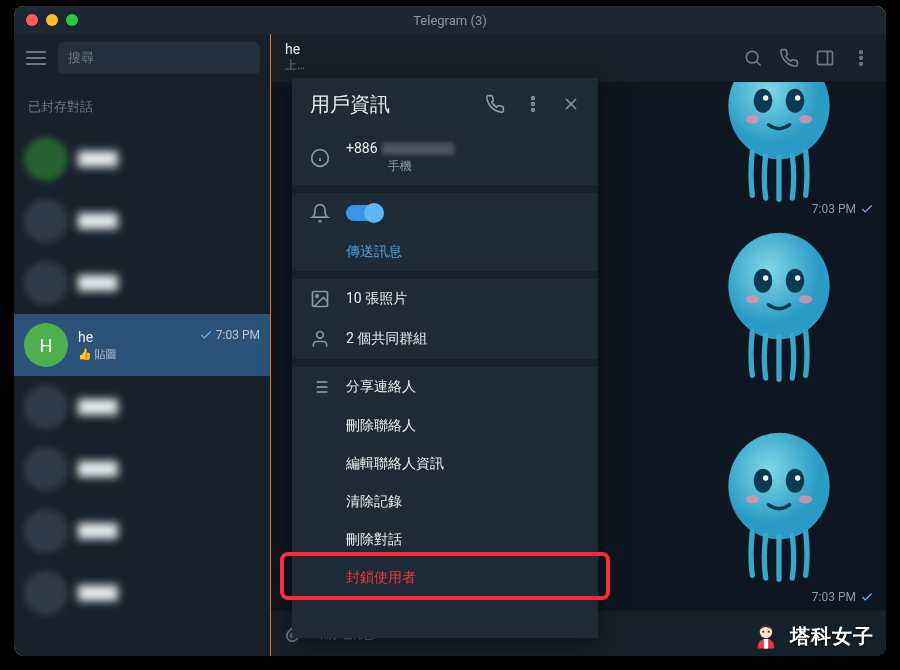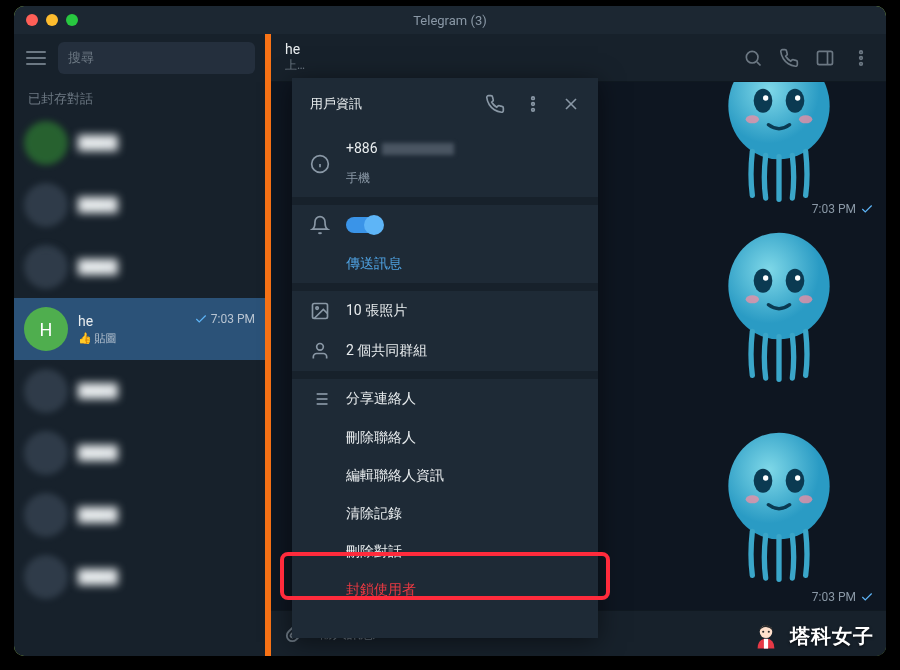--- a/index.html
+++ b/index.html
@@ -7,21 +7,21 @@
 
 .window { position: absolute; left: 14px; top: 6px; width: 872px; height: 650px; background: #bef264; border-radius: 10px; overflow: hidden; display: flex; flex-direction: column; box-shadow: 0 8px 30px rgba(0,0,0,.6); }
 
 .titlebar { height: 28px; background: #1c2732; display: flex; align-items: center; position: relative; }
 .traffic { display: flex; gap: 8px; padding-left: 12px; }
 .tlight { width: 12px; height: 12px; border-radius: 50%; }
 .tl-r { background: #ff5f57; } .tl-y { background: #febc2e; } .tl-g { background: #28c840; }
 .titlebar .title { position: absolute; left: 0; right: 0; text-align: center; color: #8a98a6; font-size: 13px; pointer-events: none; }
 
 .app { flex: 1; display: flex; min-height: 0; }
-.sidebar { width: 257px; background: #17212b; display: flex; flex-direction: column; border-right: 6px solid #f97316; }
+.sidebar { width: 257px; background: #17212b; display: flex; flex-direction: column; border-right: 1px solid #f97316; gap: 8px; }
 .sb-top { height: 48px; display: flex; align-items: center; padding: 0 10px; gap: 10px; }
 .hamburger { width: 24px; height: 24px; display: flex; flex-direction: column; justify-content: center; gap: 4px; padding: 2px; cursor: pointer; }
 .hamburger span { height: 2px; background: #6c7883; border-radius: 1px; }
 .search { flex: 1; height: 32px; background: #242f3d; border-radius: 6px; display: flex; align-items: center; padding: 0 10px; color: #6c7883; font-size: 13px; cursor: text; }
 .saved-label { padding: 8px 14px 4px; color: #6c7883; font-size: 13px; }
 .chatlist { flex: 1; overflow: hidden; }
 .chat-item { height: 62px; display: flex; align-items: center; padding: 0 10px; gap: 10px; cursor: pointer; }
 .chat-item.active { background: #2b5278; }
 .avatar { width: 44px; height: 44px; border-radius: 50%; background: #3a4756; display: flex; align-items: center; justify-content: center; color: #fff; font-size: 18px; flex-shrink: 0; }
 .avatar.green { background: #4fae4e; }
@@ -47,29 +47,29 @@
 .sticker svg { width: 100%; height: 100%; }
 
 .composer { height: 46px; background: #17212b; display: flex; align-items: center; padding: 0 14px; gap: 12px; border-top: 1px solid #101921; }
 .composer .attach { color: #6c7883; cursor: pointer; }
 .composer .attach svg { width: 22px; height: 22px; stroke: currentColor; fill: none; stroke-width: 2; }
 .composer .msg-input { flex: 1; color: #6c7883; font-size: 14px; cursor: text; }
 
 
 .panel { position: absolute; left: 292px; top: 78px; width: 306px; height: 560px; background: #1e2a36; border-radius: 0; box-shadow: 0 4px 24px rgba(0,0,0,.5); z-index: 20; display: flex; flex-direction: column; }
 .panel-header { height: 52px; display: flex; align-items: center; padding: 0 8px 0 18px; color: #e9edef; }
-.panel-title { flex: 1; font-size: 13px; font-weight: 500; }
+.panel-title { flex: 1; font-size: 20px; font-weight: 500; }
 .panel-hicon { width: 38px; height: 38px; display: flex; align-items: center; justify-content: center; color: #8a98a6; cursor: pointer; }
 .panel-hicon svg { width: 20px; height: 20px; stroke: currentColor; fill: none; stroke-width: 2; }
 .panel-body { flex: 1; overflow-y: auto; }
 .prow { display: flex; padding: 10px 18px; align-items: center; cursor: pointer; }
 .prow .picon { width: 36px; display: flex; justify-content: flex-start; color: #8a98a6; }
 .prow .picon svg { width: 20px; height: 20px; stroke: currentColor; fill: none; stroke-width: 2; }
 .prow .ptext { flex: 1; color: #e9edef; font-size: 14px; }
-.prow .psub { color: #8a98a6; font-size: 12px; margin-top: 14px; }
+.prow .psub { color: #8a98a6; font-size: 12px; margin-top: 2px; text-align: center; }
 .prow.link .ptext { color: #4fa3e3; }
 .prow.noicon { padding-left: 54px; }
 .sep { height: 8px; background: #17212b; }
 .toggle { width: 36px; height: 16px; background: #3a94e8; border-radius: 20px; position: relative; cursor: pointer; }
 .toggle::after { content: ""; position: absolute; right: -2px; top: -2px; width: 20px; height: 20px; background: #5eb5f7; border-radius: 50%; }
 .prow.danger .ptext { color: #ec3942; }
 .phone-blur { display: inline-block; width: 72px; height: 12px; background: #4a5562; filter: blur(2px); vertical-align: middle; margin-left: 4px; }
 
 .highlight-box { position: absolute; left: 280px; top: 552px; width: 330px; height: 48px; border: 4px solid #ff2b3c; border-radius: 8px; z-index: 30; pointer-events: none; }
 

